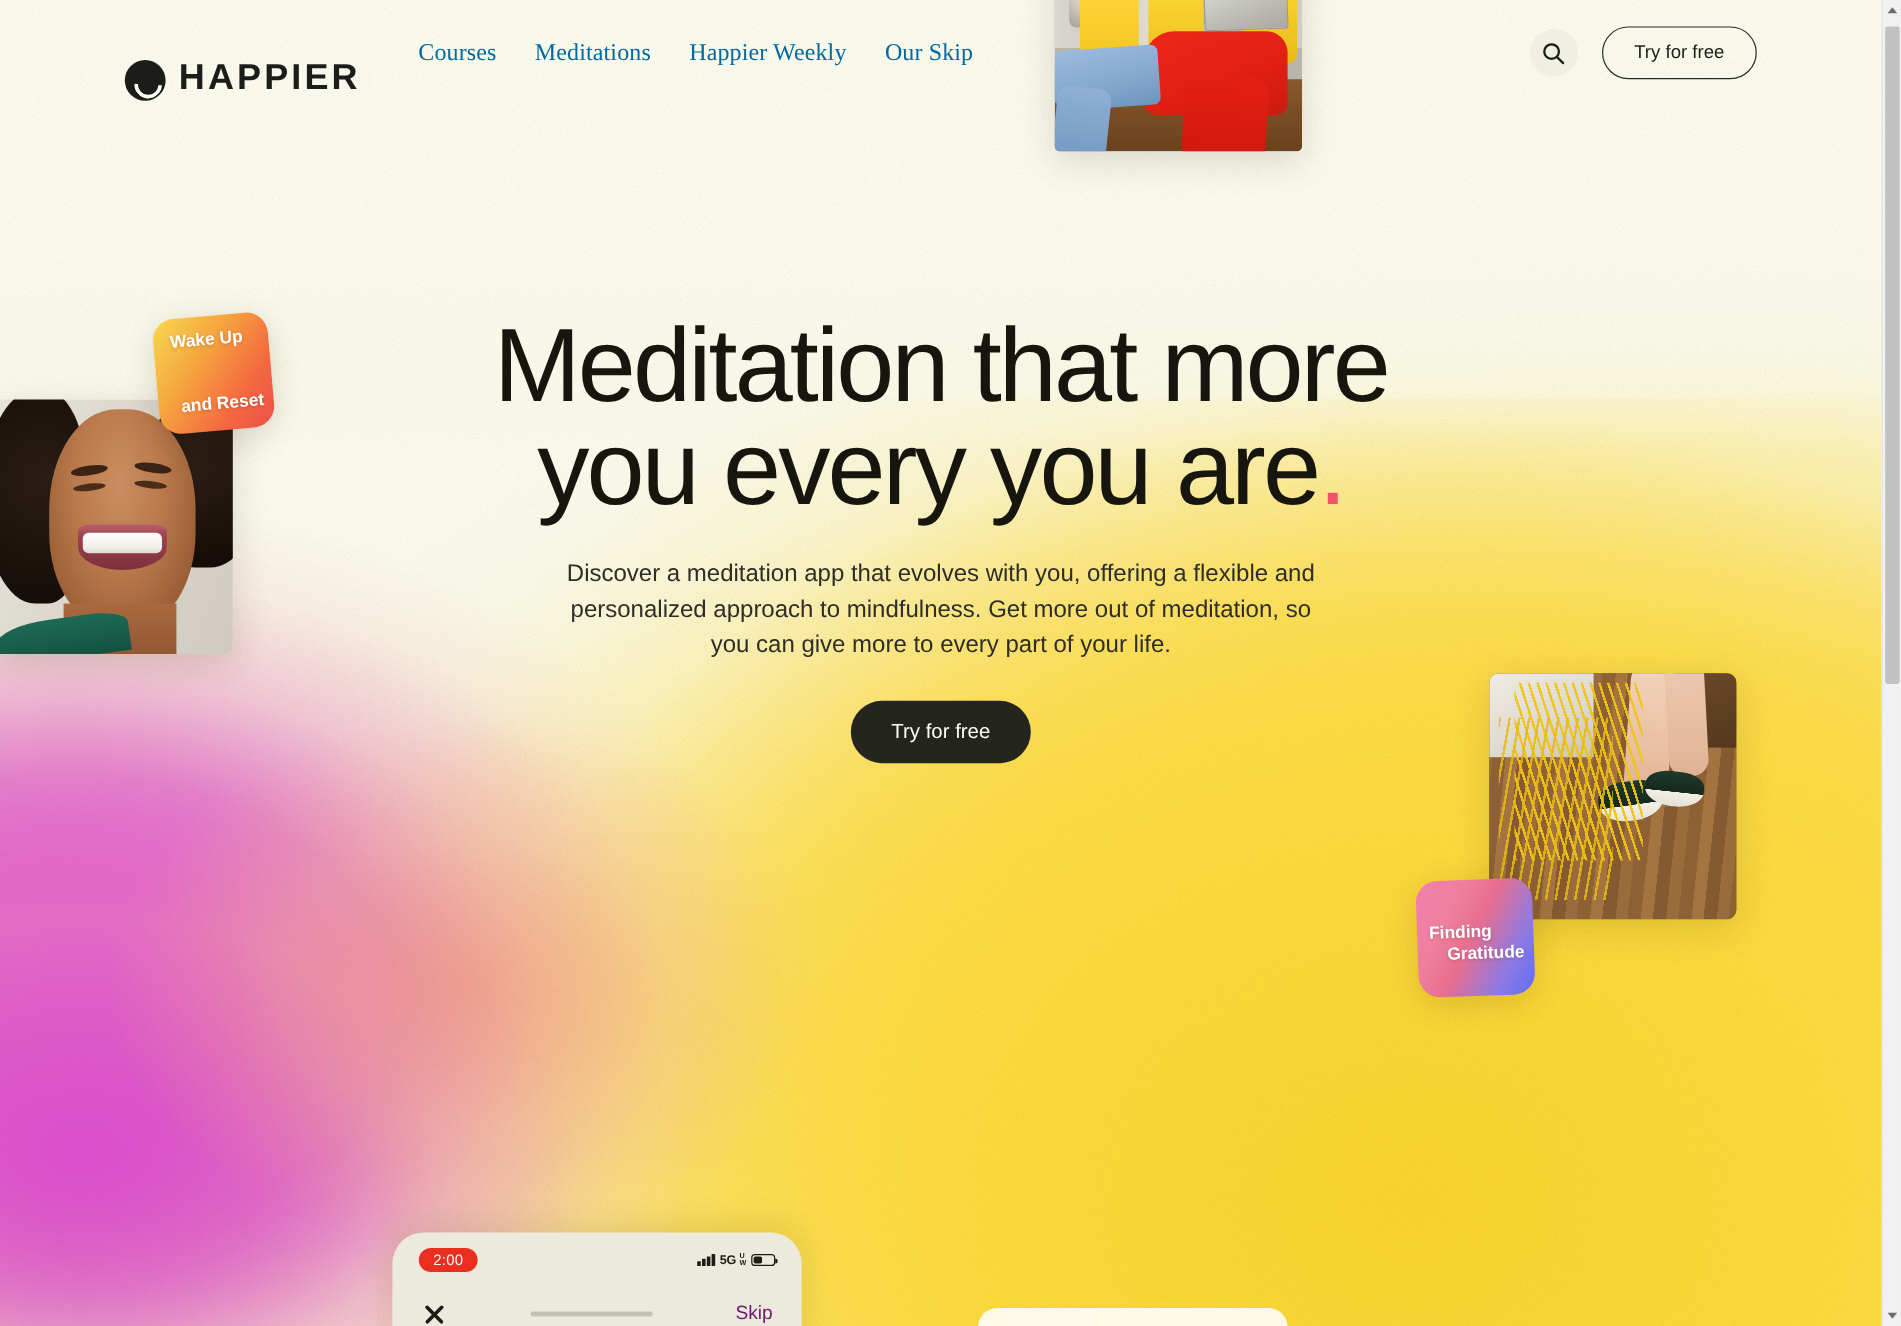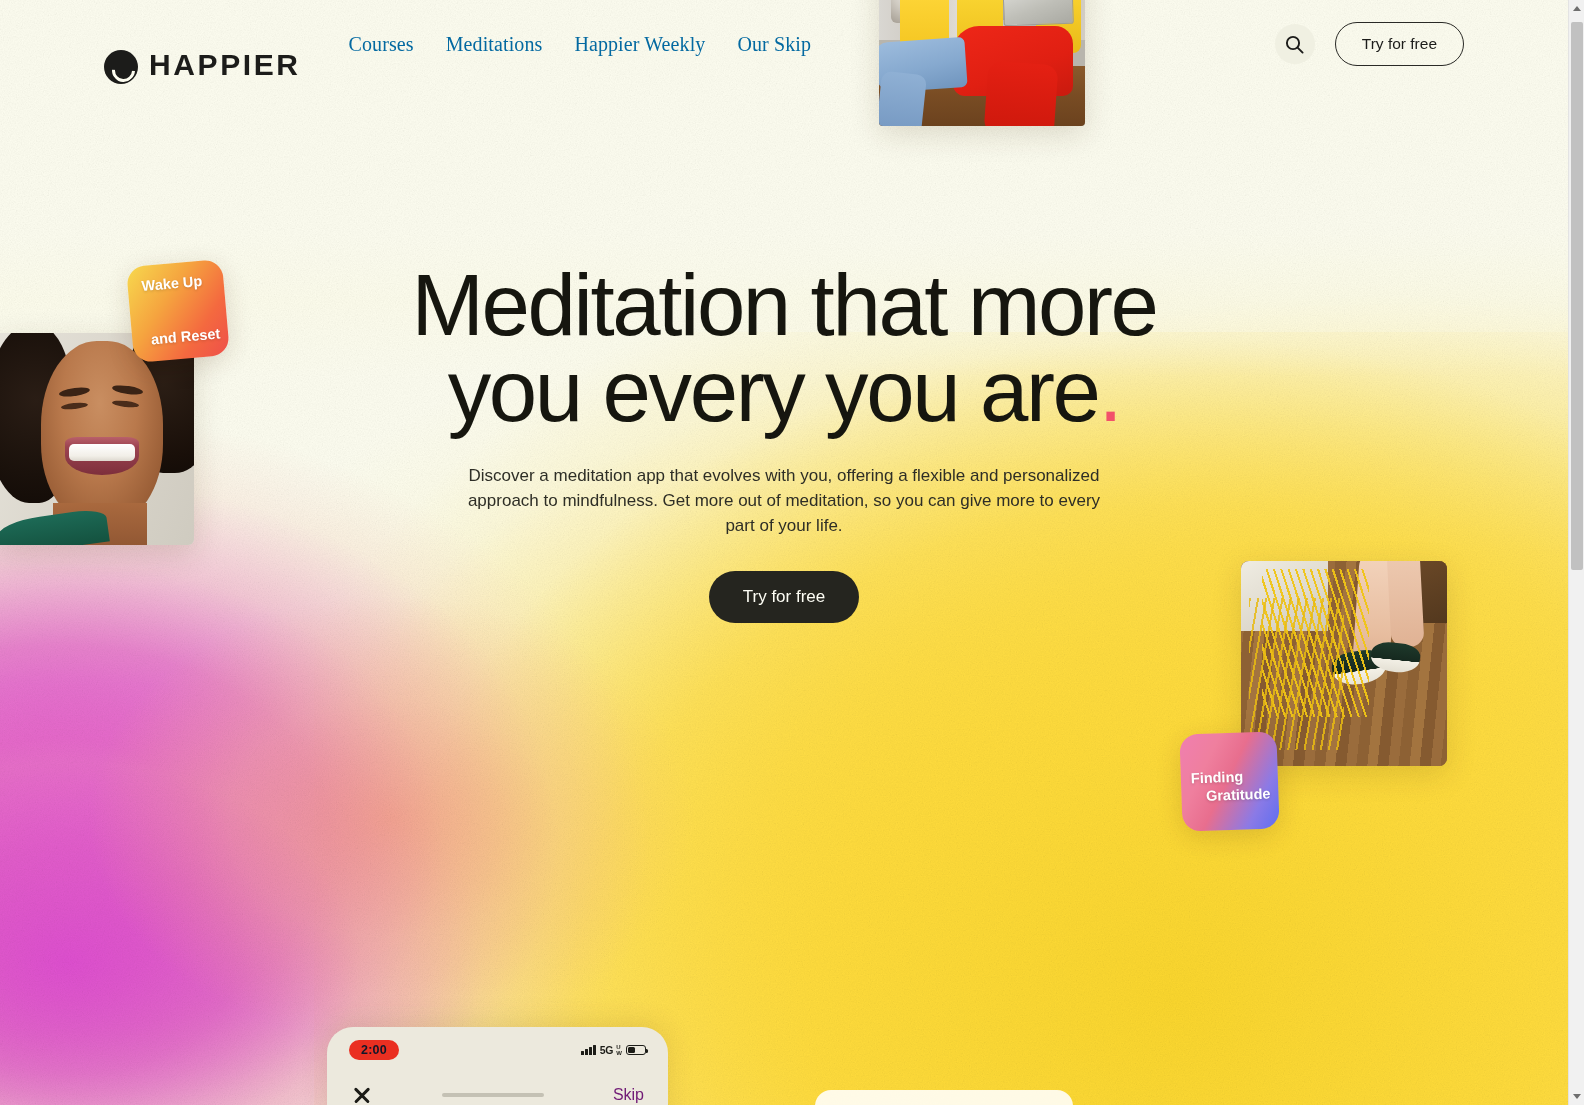--- a/index.html
+++ b/index.html
@@ -198,21 +198,21 @@
     line-height: 0.99;
     font-weight: 400;
     letter-spacing: -2.4px;
     color: #16160f;
     white-space: nowrap;
   }
   .hero-title .dot { color: #f2516a; }
   .hero-sub {
     margin: 30px auto 0;
     width: 640px;
-    font-size: 17px;
+    font-size: 20px;
     line-height: 1.47;
     color: #2e2e26;
   }
   .hero-cta {
     margin-top: 32px;
     height: 52px;
     padding: 0 34px;
     border: none;
     border-radius: 999px;
     background: #25251f;
@@ -390,23 +390,23 @@
   .phone-status {
     position: absolute;
     left: 0; top: 12px;
     width: 100%; height: 22px;
     display: flex;
     align-items: center;
     padding: 0 22px;
   }
   .timer-pill {
     background: #ea2f21;
-    color: #0f172a;
+    color: #ffffff;
     font-size: 12.5px;
-    font-weight: 700;
+    font-weight: 400;
     padding: 3px 12px;
     border-radius: 999px;
     letter-spacing: 0.2px;
   }
   .status-right {
     margin-left: auto;
     display: flex;
     align-items: center;
     gap: 4px;
   }

